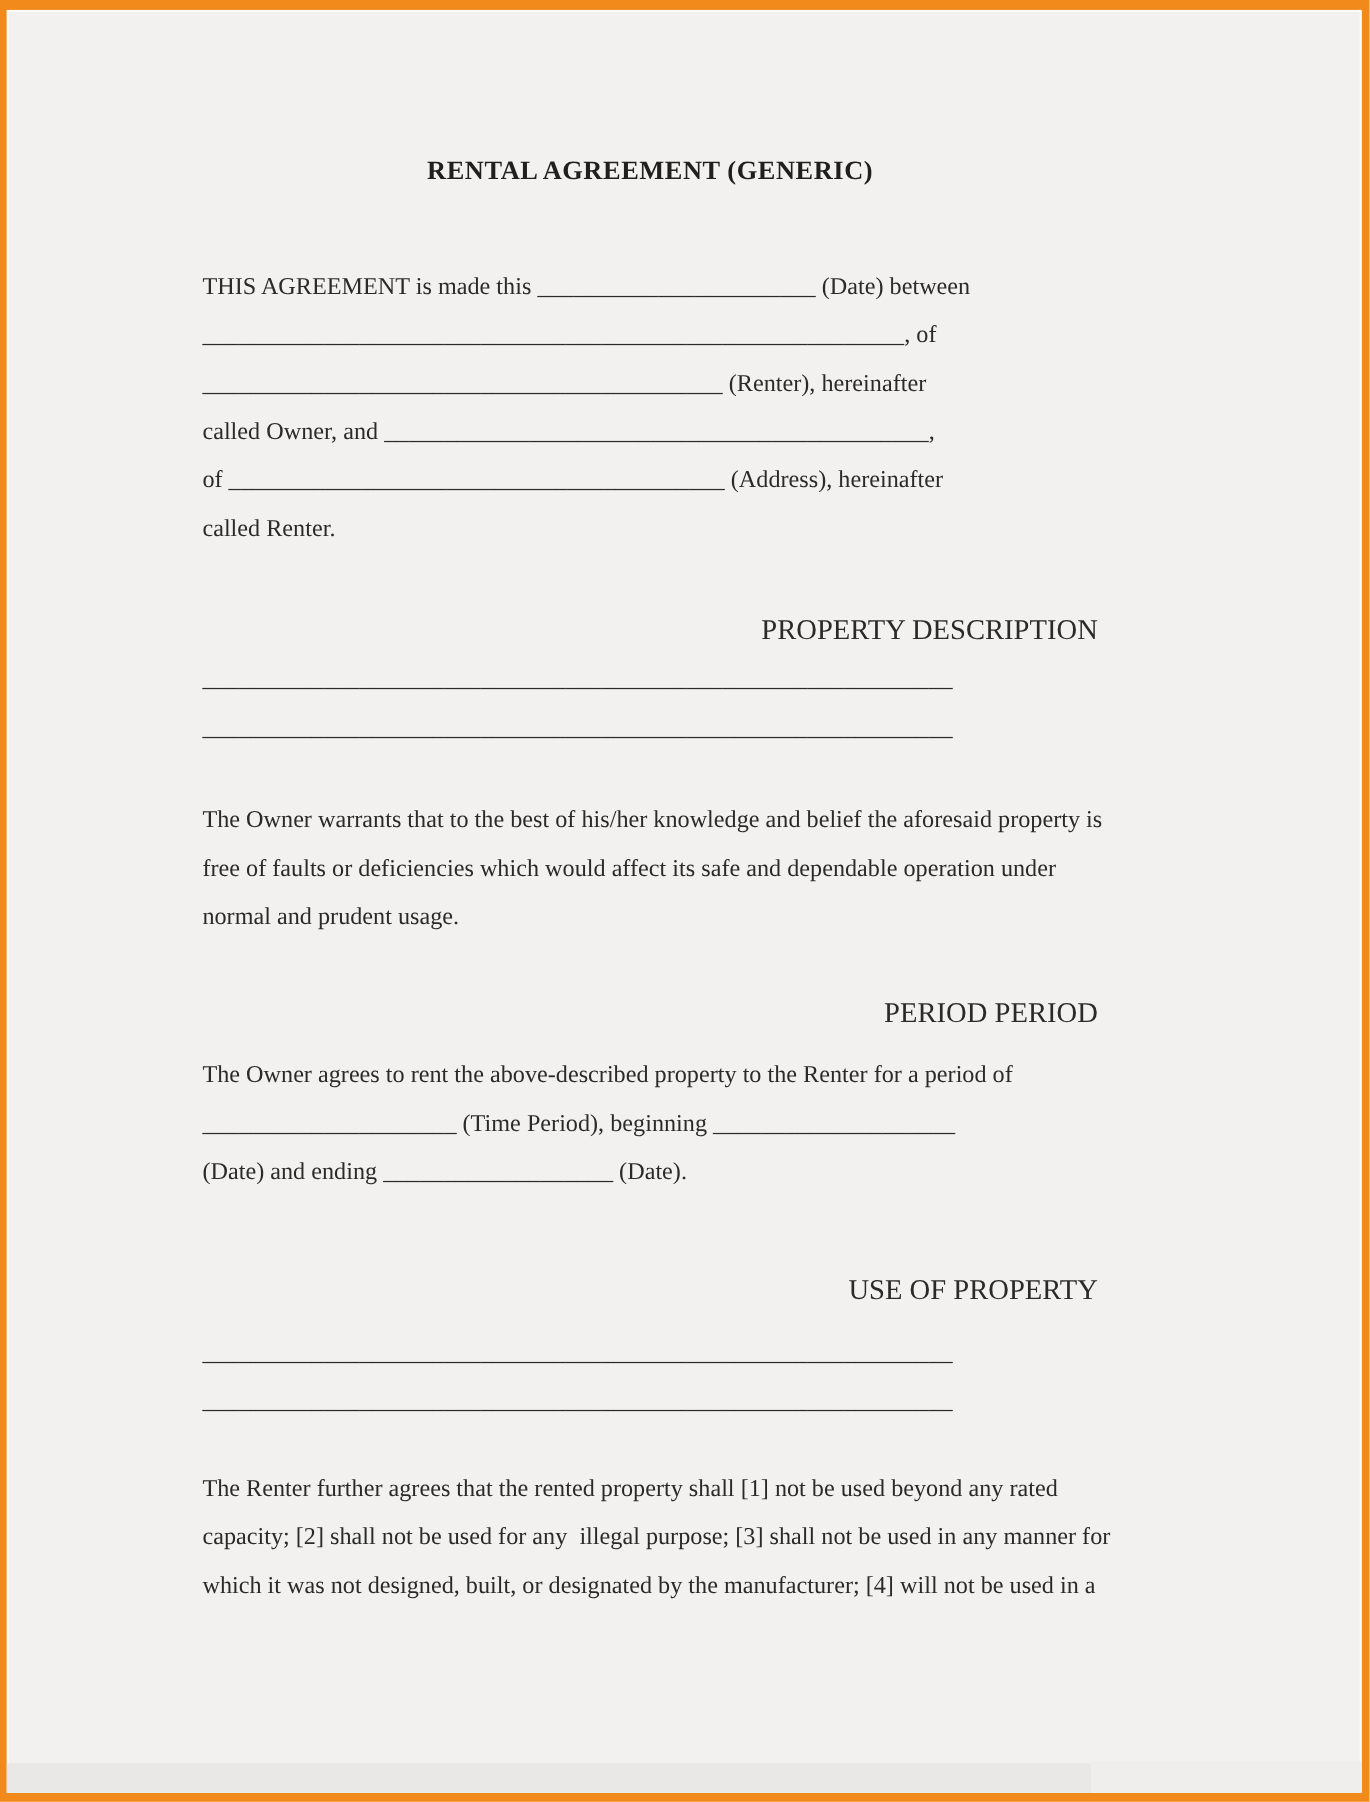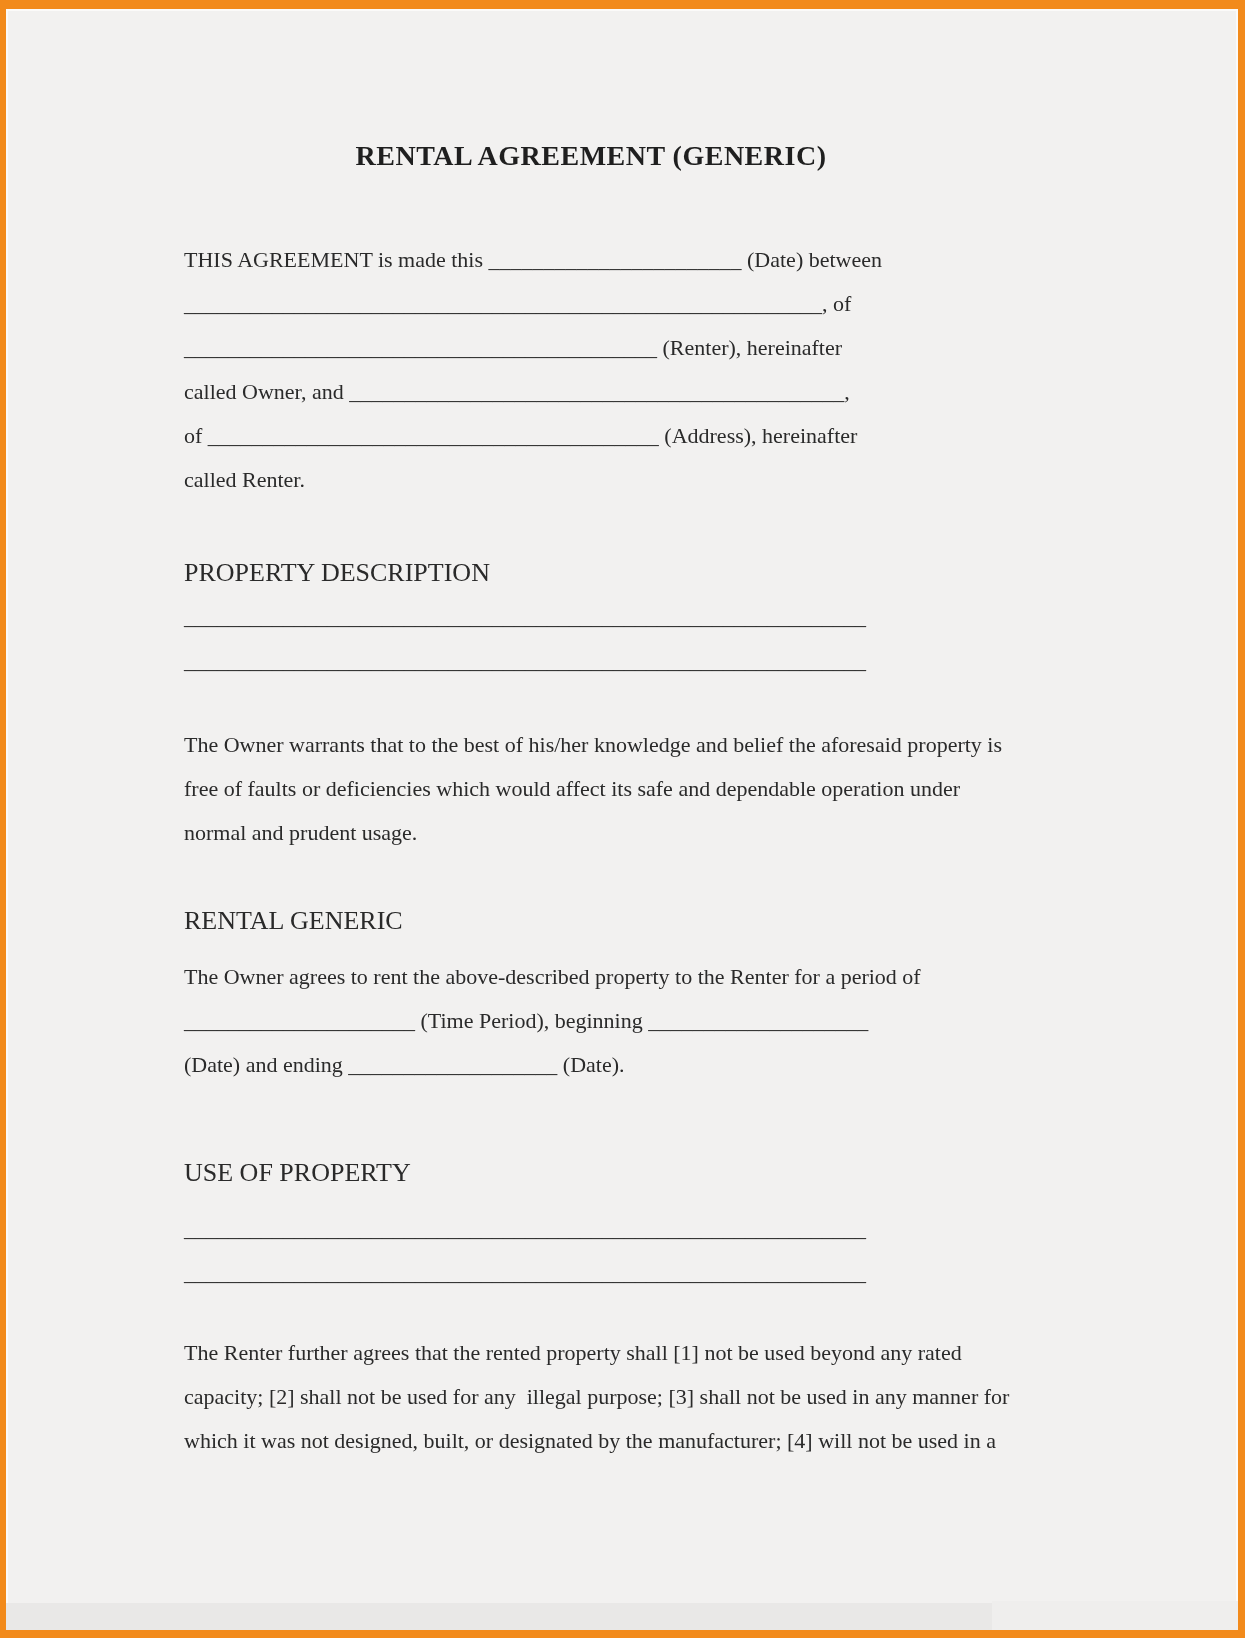--- a/index.html
+++ b/index.html
@@ -30,35 +30,36 @@
     color:#2a2a2a;
   }
   .line{
     font-size:22px;
     line-height:44px;
     height:44px;
     white-space:pre;
     color:#2a2a2a;
   }
   .doc-title{
-    font-size:28px;
+    font-size:24px;
     font-weight:bold;
     text-align:center;
     line-height:44px;
     height:44px;
     letter-spacing:0.5px;
     color:#1f1f1f;
     white-space:pre;
   }
   .section-heading{
     font-size:26px;
     line-height:44px;
     height:44px;
     white-space:pre;
     color:#2a2a2a;
+    text-align:right;
   }
   .intro-block{margin-top:60px;}
   .pd-heading{margin-top:49px;}
   .pd-blanks{margin-top:0px;}
   .warranty-block{margin-top:40px;}
   .rp-heading{margin-top:44px;}
   .rp-lines{margin-top:12px;}
   .uop-heading{margin-top:64px;}
   .uop-blanks{margin-top:12px;}
   .terms-block{margin-top:36px;}
@@ -99,21 +100,21 @@
         <div class="line">______________________________________________________________</div>
         <div class="line">______________________________________________________________</div>
       </div>
 
       <div class="warranty-block">
         <div class="line">The Owner warrants that to the best of his/her knowledge and belief the aforesaid property is</div>
         <div class="line">free of faults or deficiencies which would affect its safe and dependable operation under</div>
         <div class="line">normal and prudent usage.</div>
       </div>
 
-      <div class="section-heading rp-heading">RENTAL GENERIC</div>
+      <div class="section-heading rp-heading">PERIOD PERIOD</div>
       <div class="rp-lines">
         <div class="line">The Owner agrees to rent the above-described property to the Renter for a period of</div>
         <div class="line">_____________________ (Time Period), beginning ____________________</div>
         <div class="line">(Date) and ending ___________________ (Date).</div>
       </div>
 
       <div class="section-heading uop-heading">USE OF PROPERTY</div>
       <div class="uop-blanks">
         <div class="line">______________________________________________________________</div>
         <div class="line">______________________________________________________________</div>

